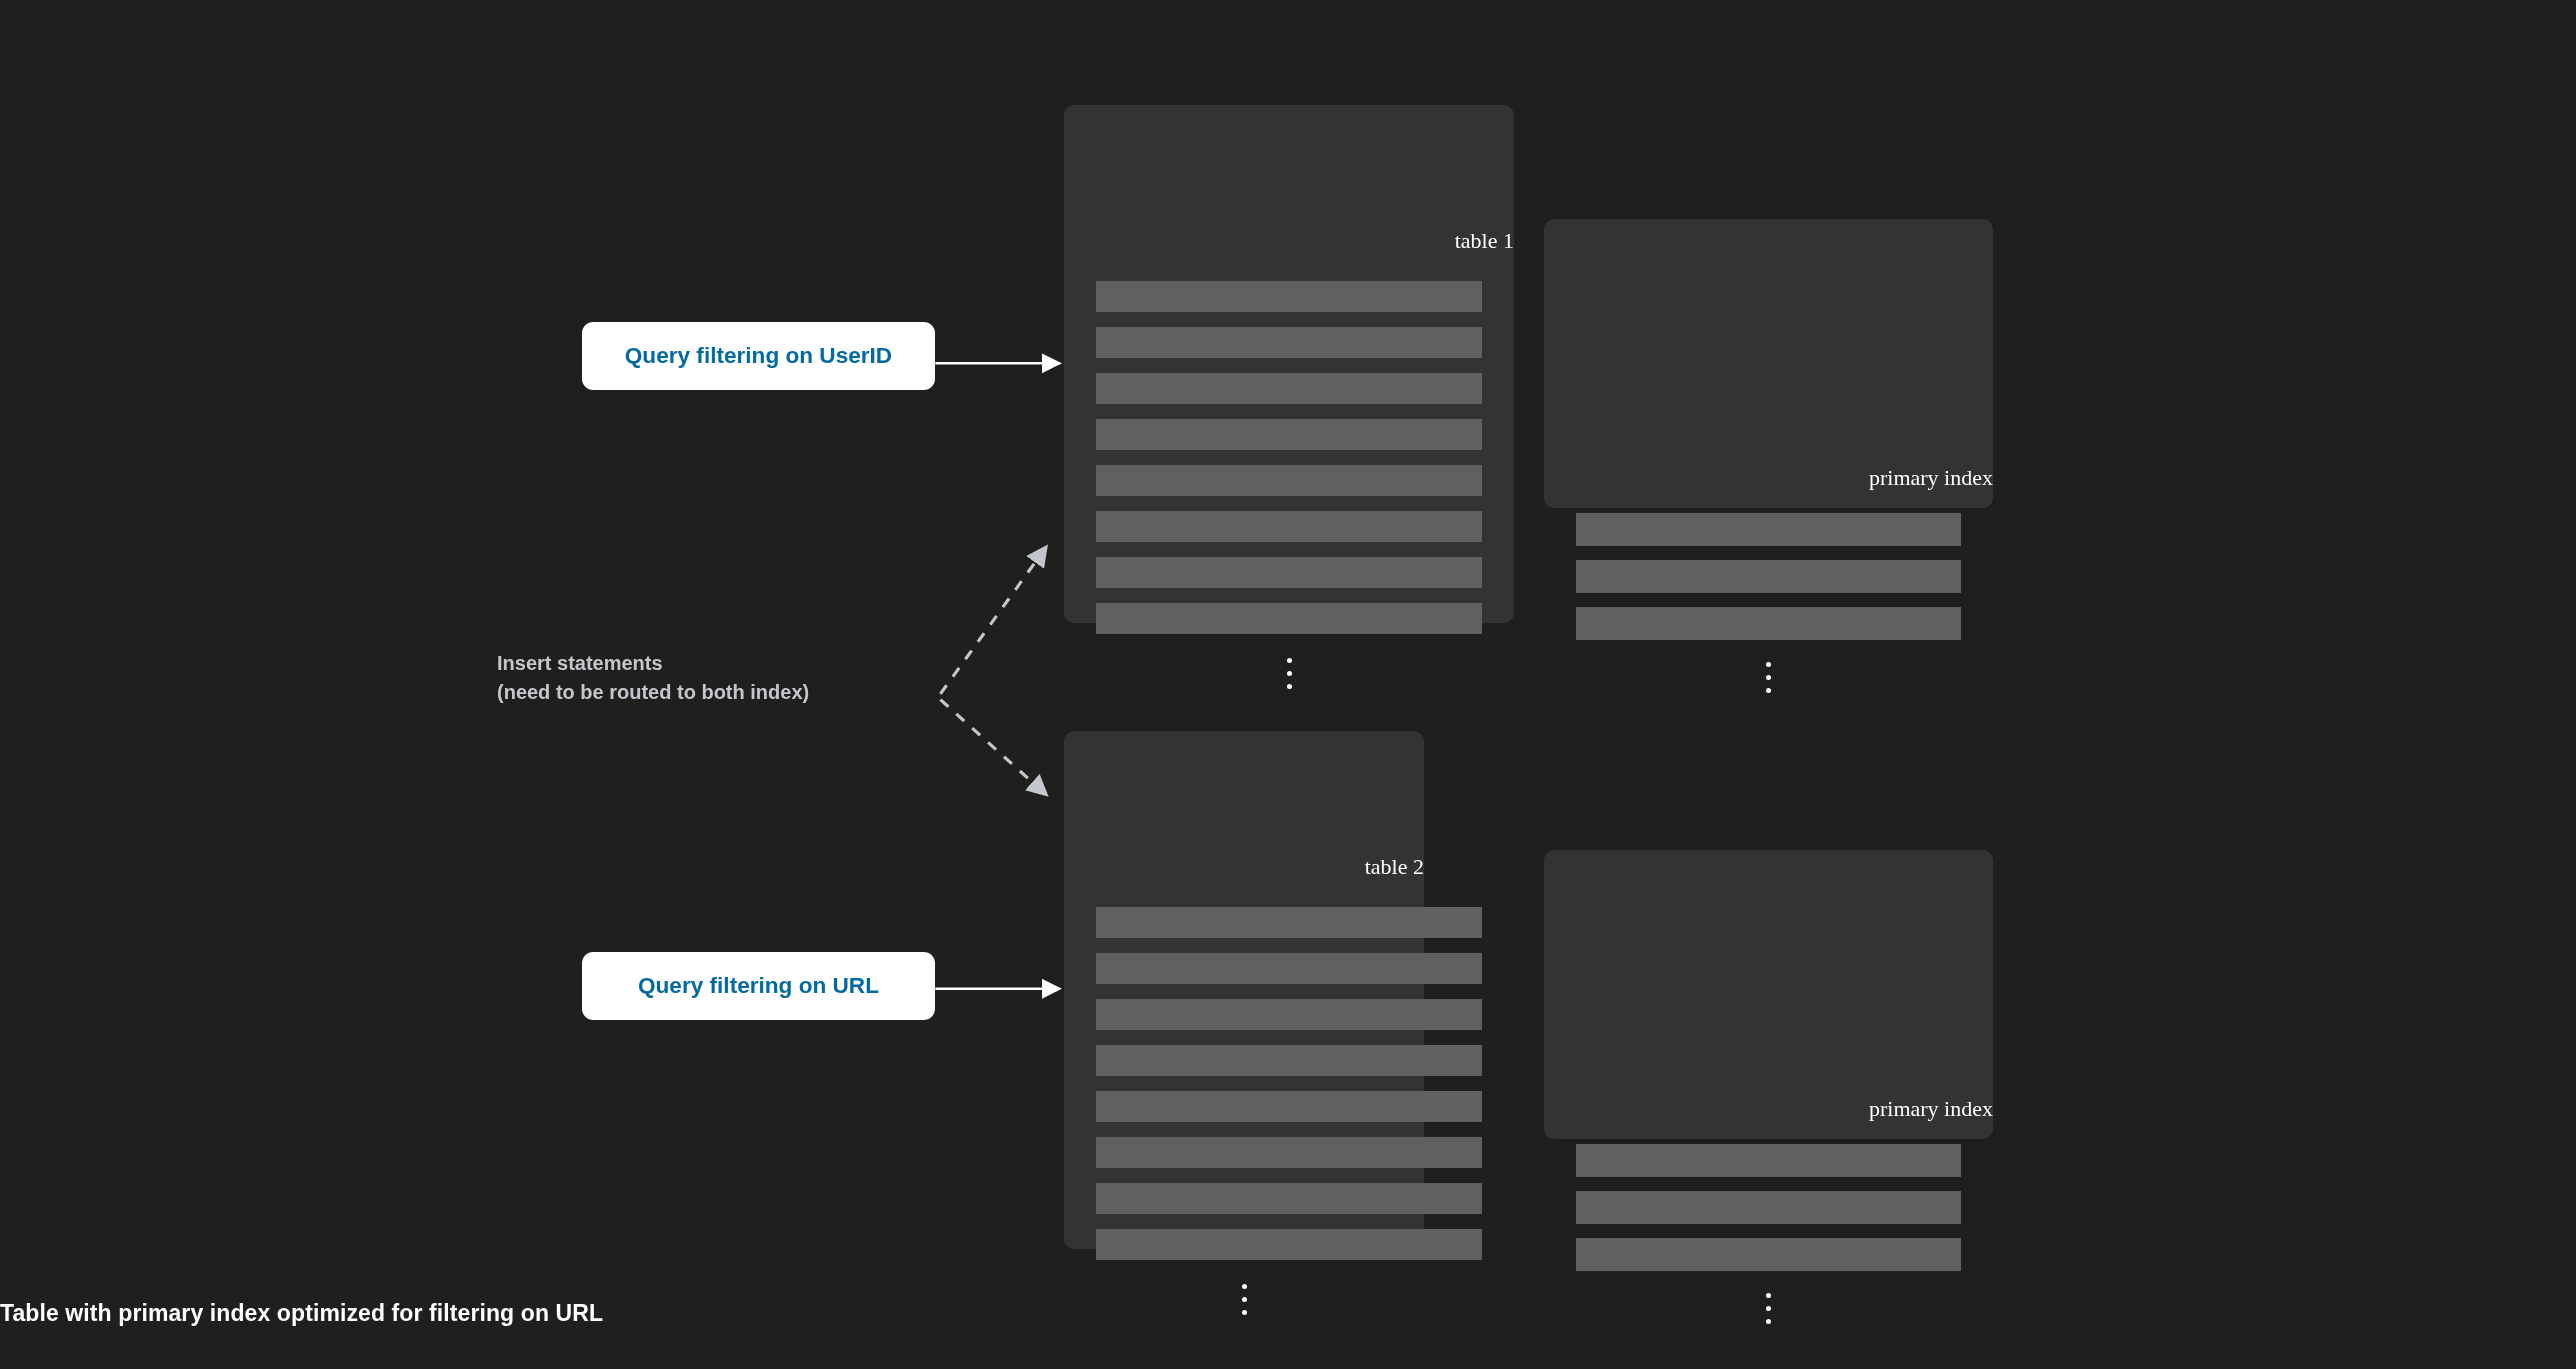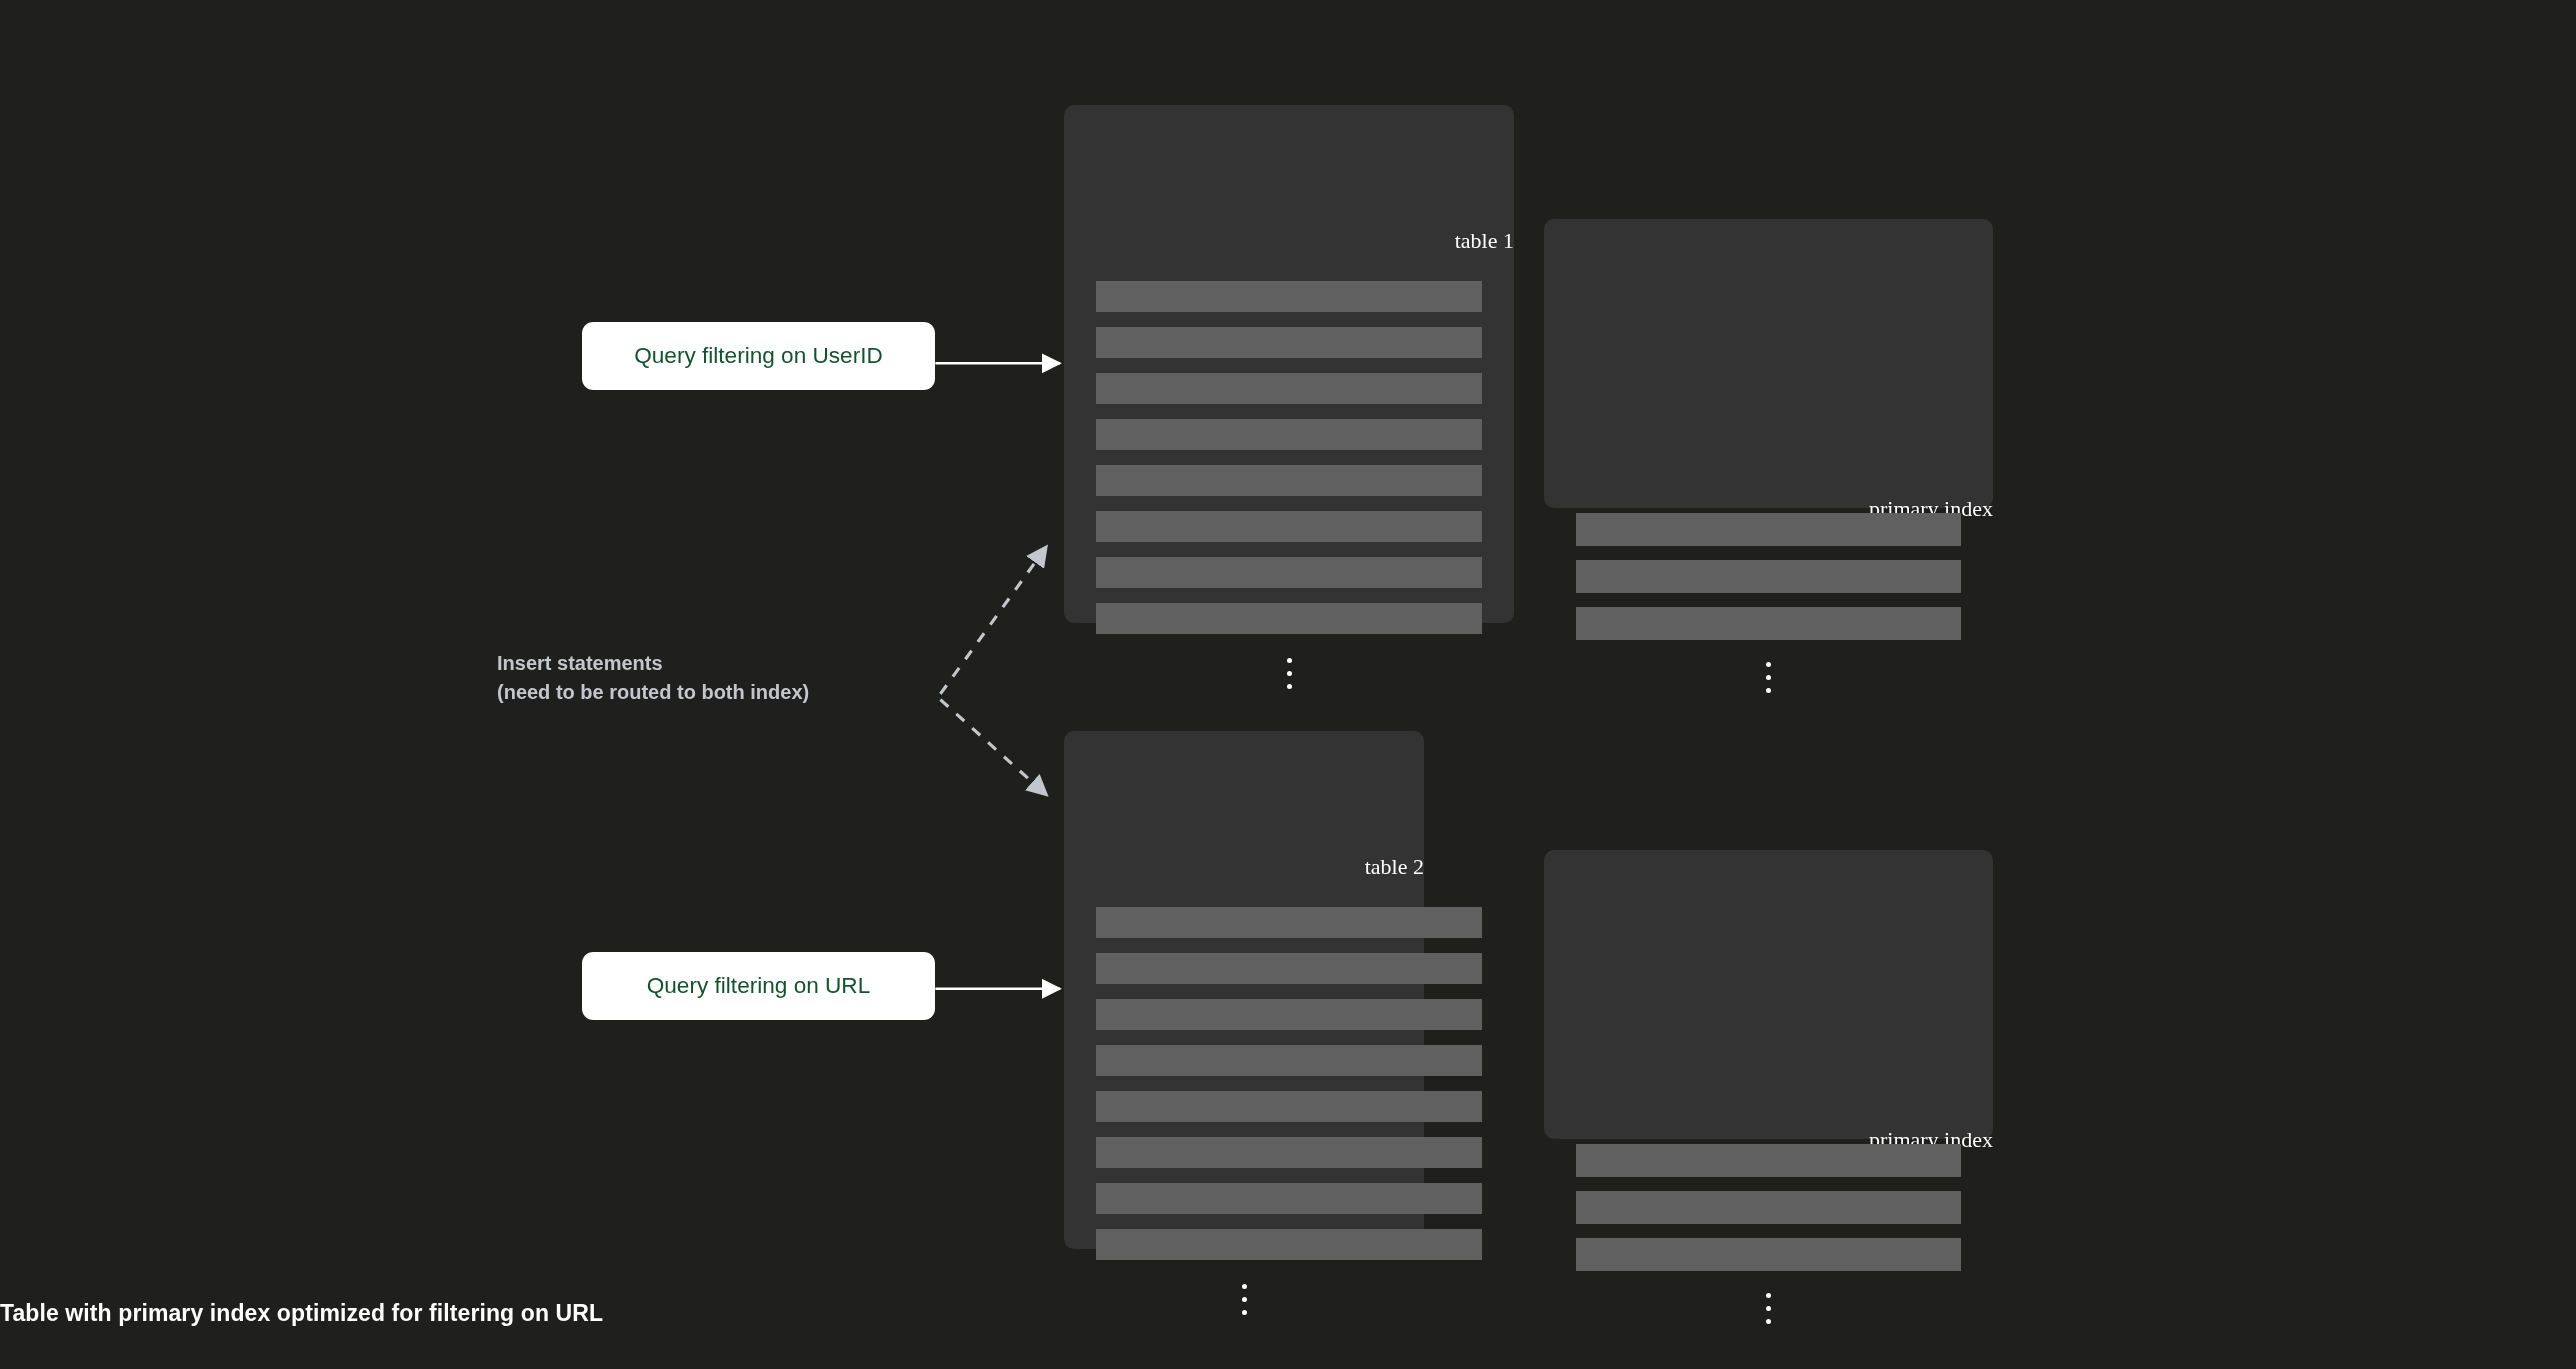--- a/index.html
+++ b/index.html
@@ -75,35 +75,35 @@
   #table1 { left: 1064px; top: 105px;  width: 450px; height: 518px; }
   #table2 { left: 1064px; top: 731px; width: 360px; height: 518px; }
   #table1 .panel-title, #table2 .panel-title { top: 123px; }
   #table1 .rows, #table2 .rows { top: 176px; left: 32px; width: 386px; }
   #table1 .row-bar, #table2 .row-bar { margin-bottom: 15px; }
   #table1 .ellipsis-v, #table2 .ellipsis-v { top: 553px; }
 
   
   #index1 { left: 1544px; top: 219px;  width: 449px; height: 289px; }
   #index2 { left: 1544px; top: 850px; width: 449px; height: 289px; }
-  #index1 .panel-title, #index2 .panel-title { top: 246px; margin-top: 31px; }
+  #index1 .panel-title, #index2 .panel-title { top: 246px; }
   #index1 .rows, #index2 .rows { top: 294px; left: 32px; width: 385px; }
   #index1 .row-bar, #index2 .row-bar { height: 33px; margin-bottom: 14px; }
   #index1 .ellipsis-v, #index2 .ellipsis-v { top: 443px; }
 
   
   .callout {
     position: absolute;
     background: #ffffff;
     border-radius: 11.3px;
     display: flex;
     align-items: center;
     justify-content: center;
-    color: #14532d;
-    font-weight: normal;
+    color: #0369a1;
+    font-weight: bold;
     font-size: 22.6px;
     white-space: nowrap;
     font-family: "Liberation Sans", sans-serif;
   }
   #callout-userid { left: 582px; top: 322px;  width: 353px; height: 68px; }
   #callout-url    { left: 582px; top: 952px; width: 353px; height: 68px; }
 
   
   #insert-label {
     position: absolute;

